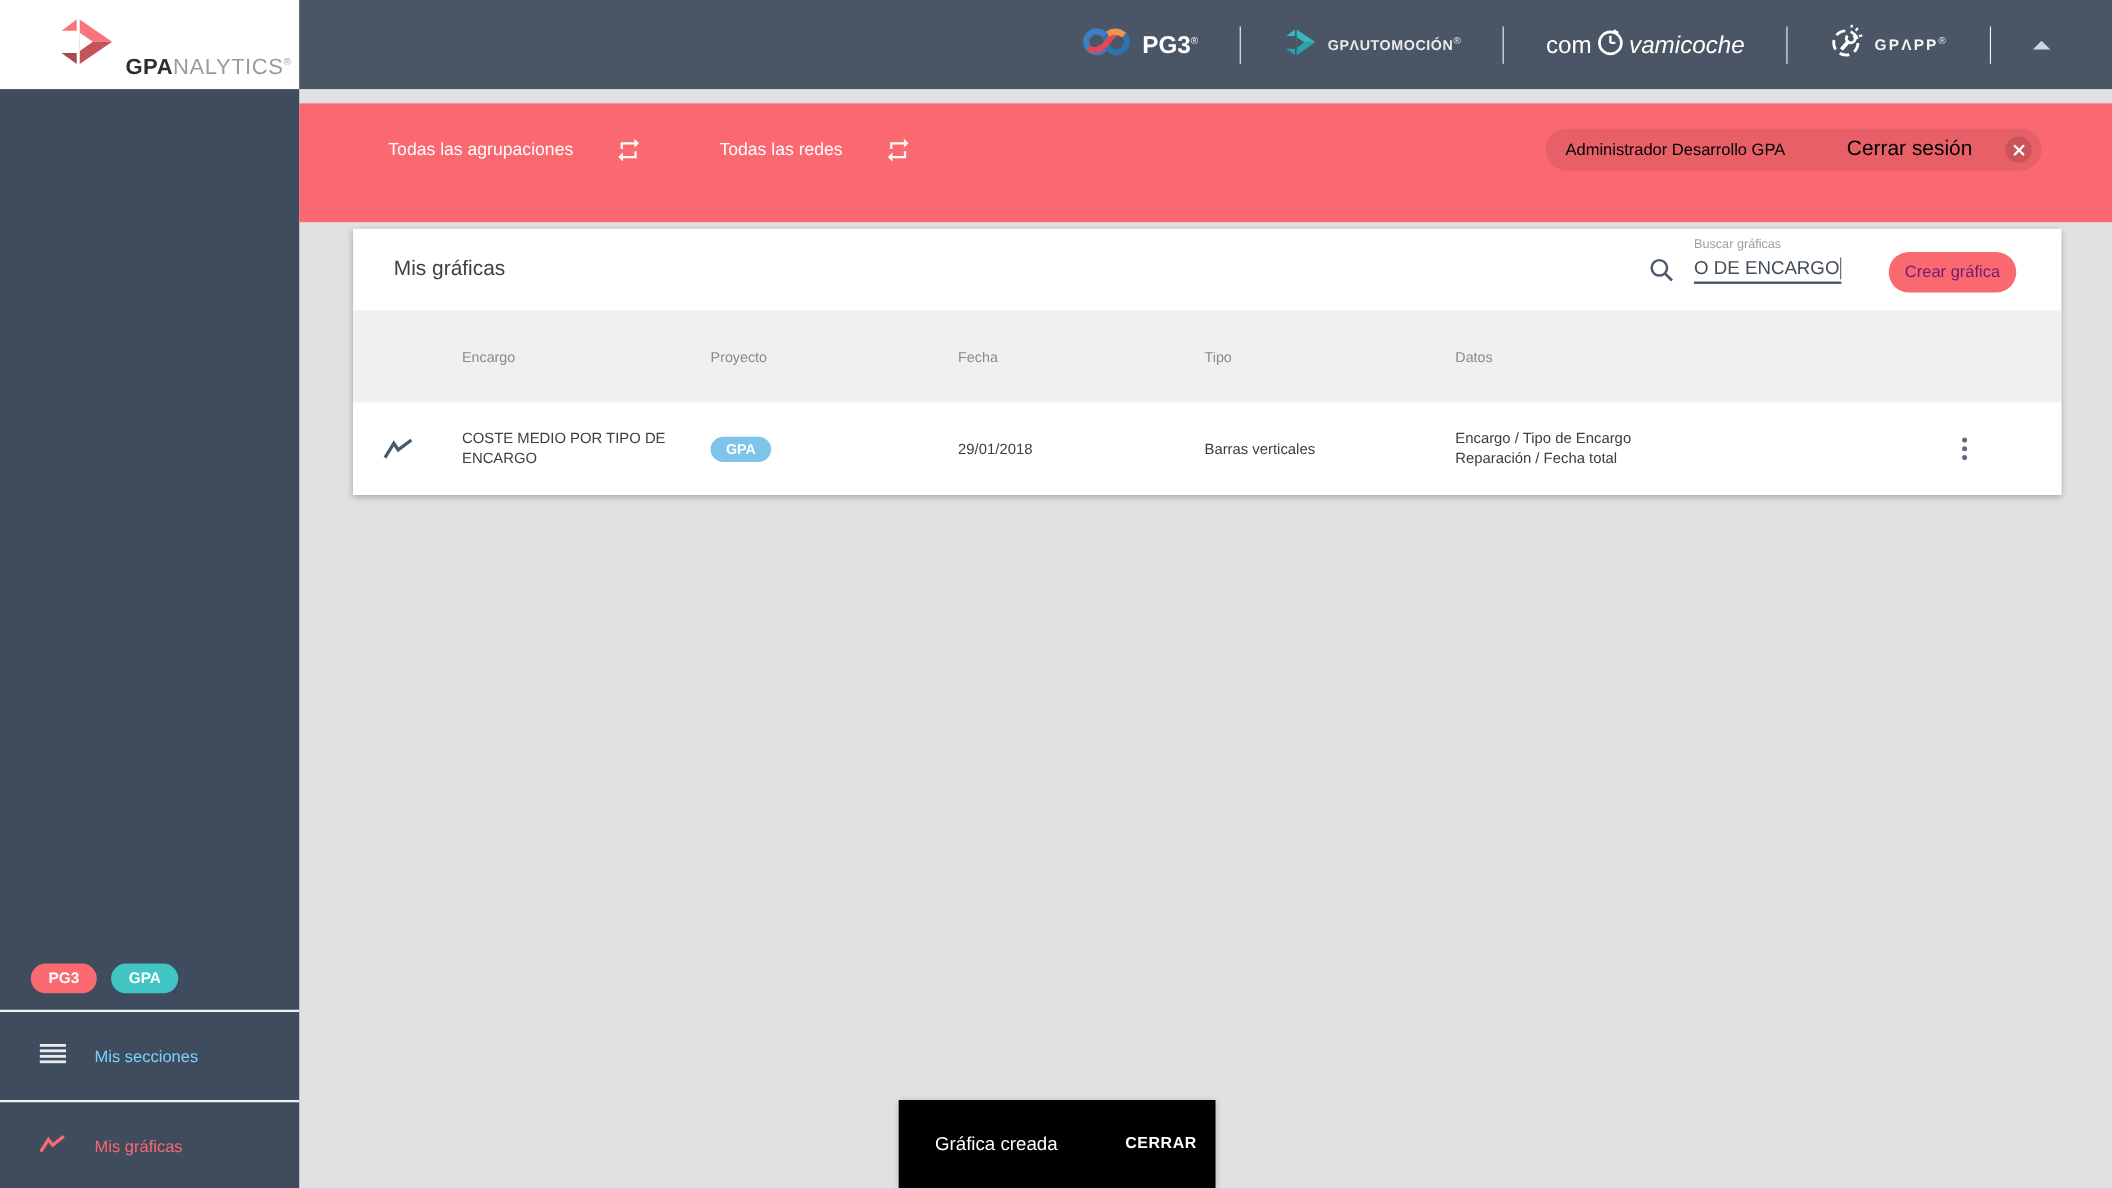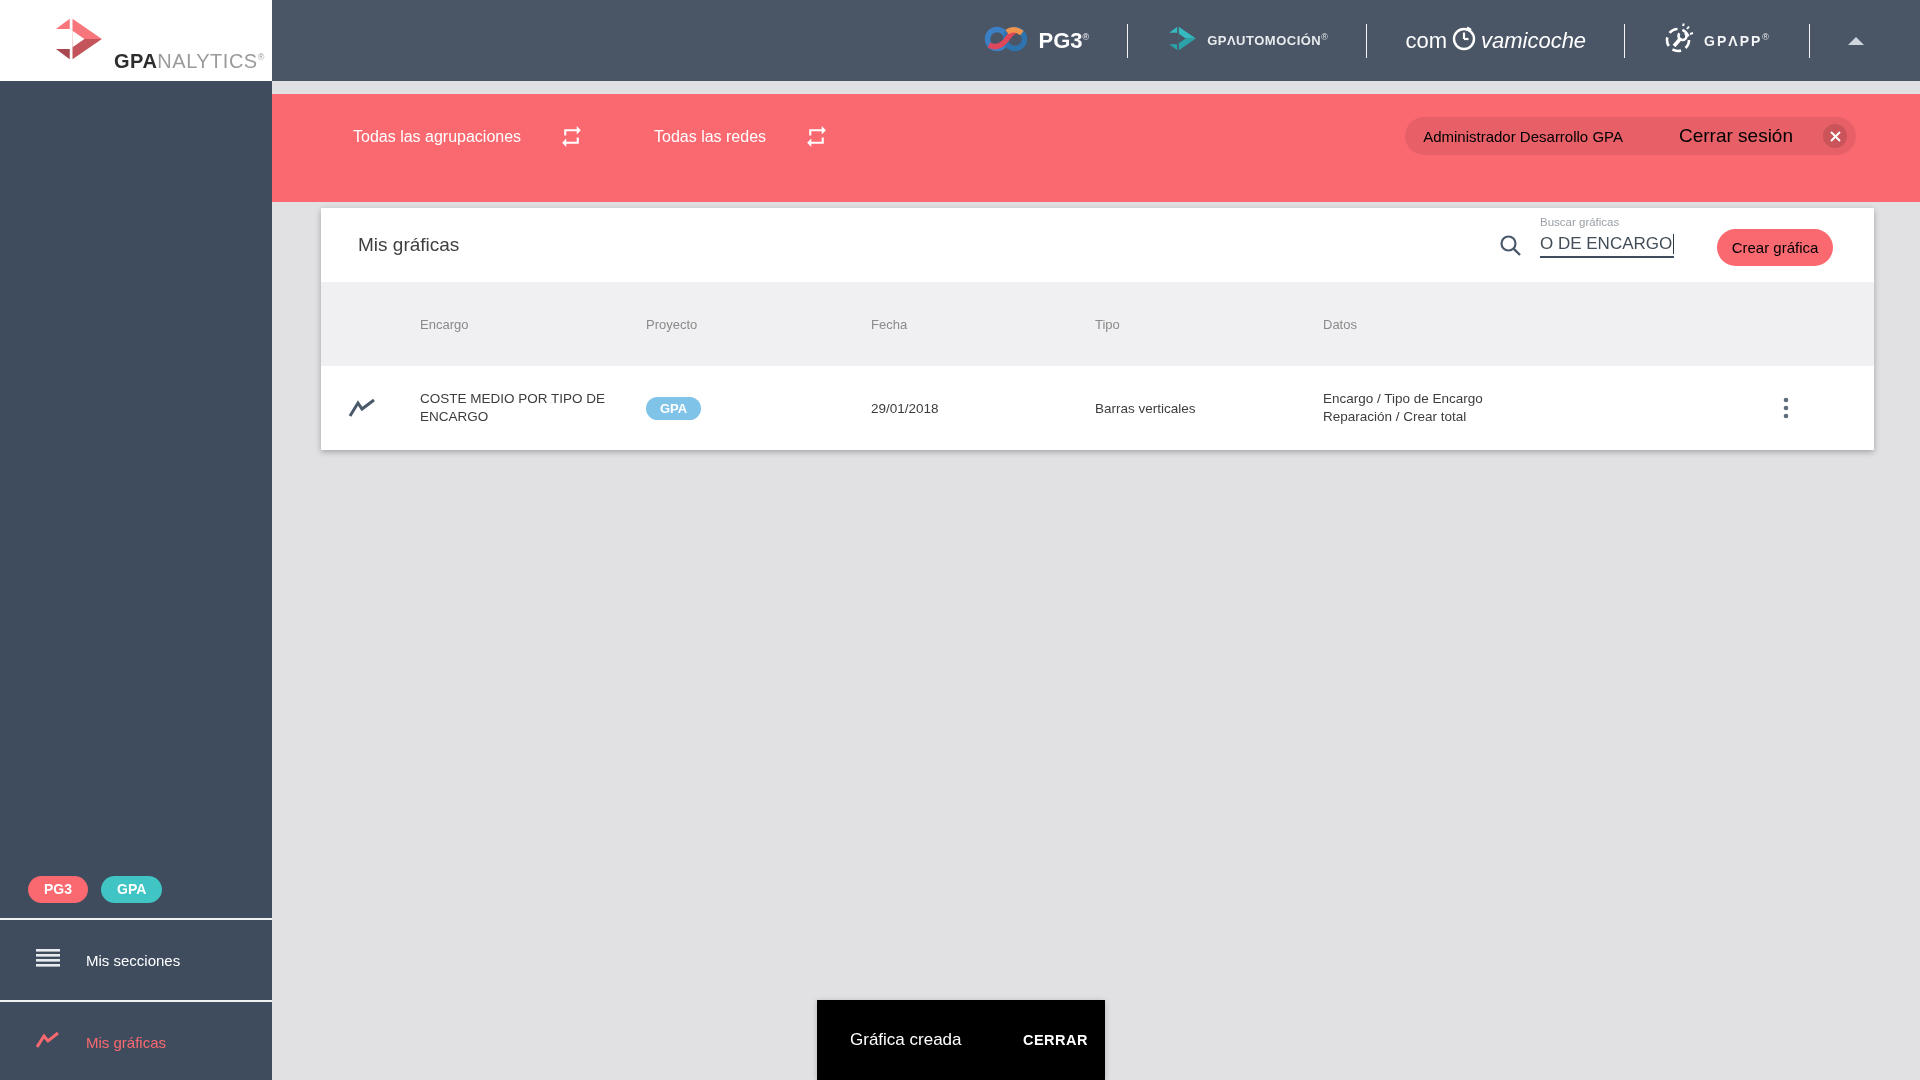--- a/index.html
+++ b/index.html
@@ -18,21 +18,21 @@
   .logo-nalytics { color:#9b9b9b; }
   .logo-reg { color:#9b9b9b; font-size:9px; vertical-align:super; }
   .side-badges { position:absolute; left:28px; top:876px; display:flex; gap:13px; }
   .pill-badge { height:27px; line-height:27px; padding:0 16px; border-radius:14px;
     color:#fff; font-size:14px; font-weight:bold; }
   .pill-pg3 { background:#FB6970; }
   .pill-gpa { background:#40C4C4; }
   .side-divider { position:absolute; left:0; width:272px; height:0; border-top:2px solid rgba(255,255,255,0.92); }
   .side-item { position:absolute; left:0; width:272px; height:80px; display:flex; align-items:center;
     padding-left:36px; gap:26px; cursor:pointer; }
-  .side-item .lbl { font-size:15px; color:#ffffff; }
+  .side-item .lbl { font-size:15px; color:#7dd3fc; }
   .side-item.active .lbl { color:#FB6970; }
   
   .topbar { position:absolute; left:272px; top:0; width:1648px; height:81px; background:#4A5565;
     display:flex; align-items:center; justify-content:flex-end; gap:38px; padding-right:56px; }
   .brand { display:flex; align-items:center; gap:9px; color:#fff; white-space:nowrap; }
   .tb-sep { width:1px; height:34px; background:rgba(255,255,255,0.95); }
   .pg3-text { font-size:22px; font-weight:bold; }
   .gpauto-text { font-size:13px; font-weight:bold; letter-spacing:.5px; color:#e8ebee; }
   .compra-text { font-size:22px; font-weight:normal; display:flex; align-items:center; gap:4px; }
   .compra-suffix { font-style:italic; }
@@ -58,21 +58,21 @@
     box-shadow:0 2px 6px rgba(0,0,0,0.28); }
   .card-title { position:absolute; left:37px; top:0; height:74px; display:flex; align-items:center;
     font-size:19px; color:#3f3f3f; }
   .search-icon { position:absolute; left:1178px; top:26px; cursor:pointer; }
   .search-label { position:absolute; left:1219px; top:8px; font-size:11.5px; color:#9aa0a6; }
   .search-input { position:absolute; left:1219px; top:24px; width:134px; height:26px;
     border-bottom:2px solid #3E4C5E; font-size:17px; color:#424d57;
     display:flex; align-items:center; justify-content:flex-end; white-space:nowrap; overflow:hidden; cursor:text; }
   .text-caret { display:inline-block; width:2px; height:20px; background:#2e3a44; margin-left:1px; }
   .create-btn { position:absolute; left:1396px; top:21px; width:116px; height:37px; border:none;
-    border-radius:19px; background:#FB6970; color:#000000; font-size:15px; cursor:pointer;
+    border-radius:19px; background:#FB6970; color:#701a75; font-size:15px; cursor:pointer;
     font-family:"Liberation Sans", sans-serif; }
   .thead { position:absolute; left:0; top:74px; width:1553px; height:84px; background:#F0F0F2; }
   .th { position:absolute; top:0; height:84px; display:flex; align-items:center;
     font-size:13px; color:#8a8a8a; }
   .trow { position:absolute; left:0; top:158px; width:1553px; height:84px; background:#fff; }
   .td { position:absolute; top:0; height:84px; display:flex; align-items:center;
     font-size:13.5px; color:#3d3d3d; }
   .col-icon   { left:27px;  }
   .col-nombre { left:99px;  width:200px; }
   .col-proy   { left:325px; }
@@ -256,21 +256,21 @@
     </span>
     <span class="td col-nombre">
         <span class="nombre-txt">COSTE MEDIO POR TIPO DE ENCARGO</span>
       </span>
     <span class="td col-proy">
         <span class="badge-proy">GPA</span>
       </span>
     <span class="td col-fecha">29/01/2018</span>
     <span class="td col-tipo">Barras verticales</span>
     <span class="td col-datos">
-        <span class="datos-txt"><span>Encargo / Tipo de Encargo</span><br><span>Reparación / Crear total</span></span>
+        <span class="datos-txt"><span>Encargo / Tipo de Encargo</span><br><span>Reparación / Fecha total</span></span>
       </span>
     <span class="td col-menu">
       <svg width="6" height="22" viewBox="0 0 6 22">
         <circle cx="3" cy="3" r="2.3" fill="#5d6d7c"></circle>
         <circle cx="3" cy="11" r="2.3" fill="#5d6d7c"></circle>
         <circle cx="3" cy="19" r="2.3" fill="#5d6d7c"></circle>
       </svg>
     </span>
   </div>
 </div>

